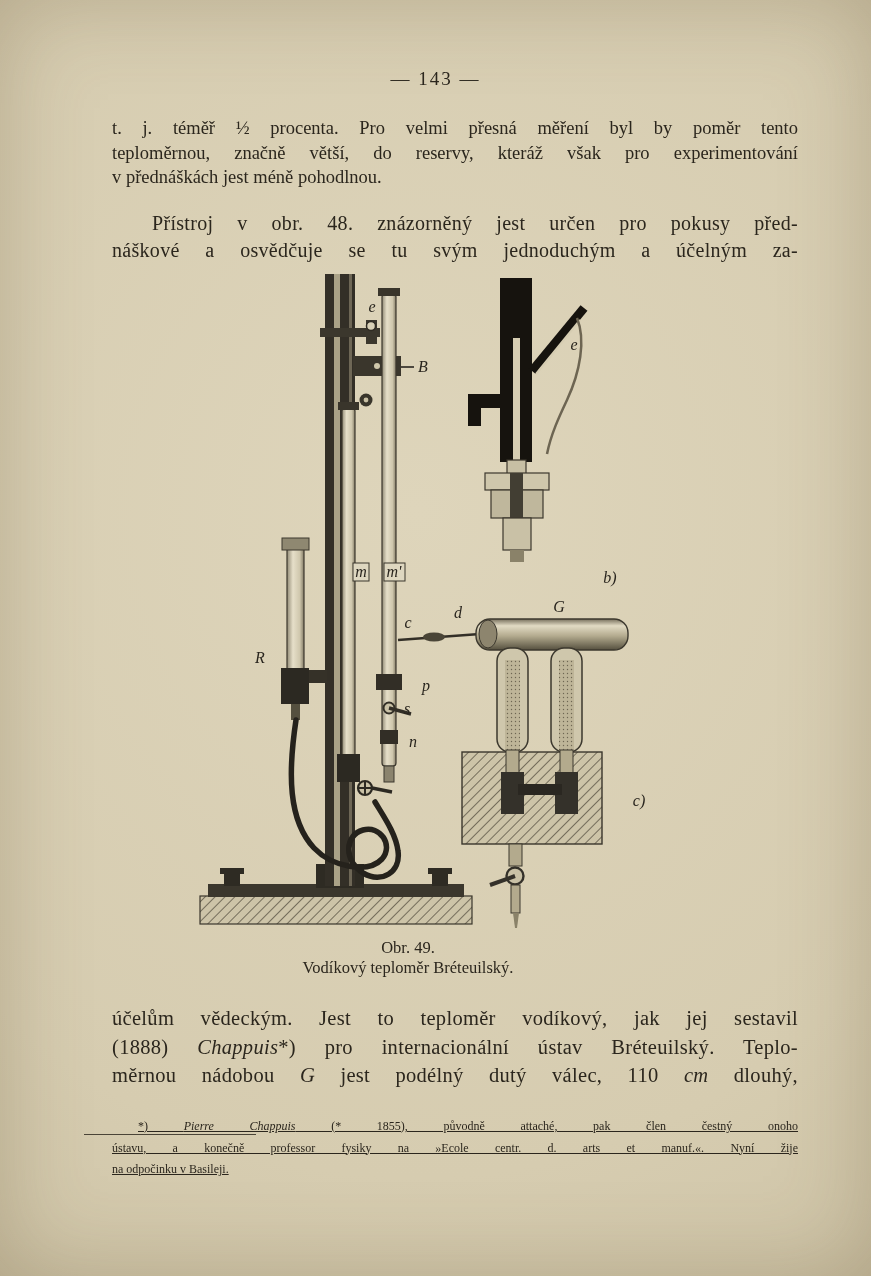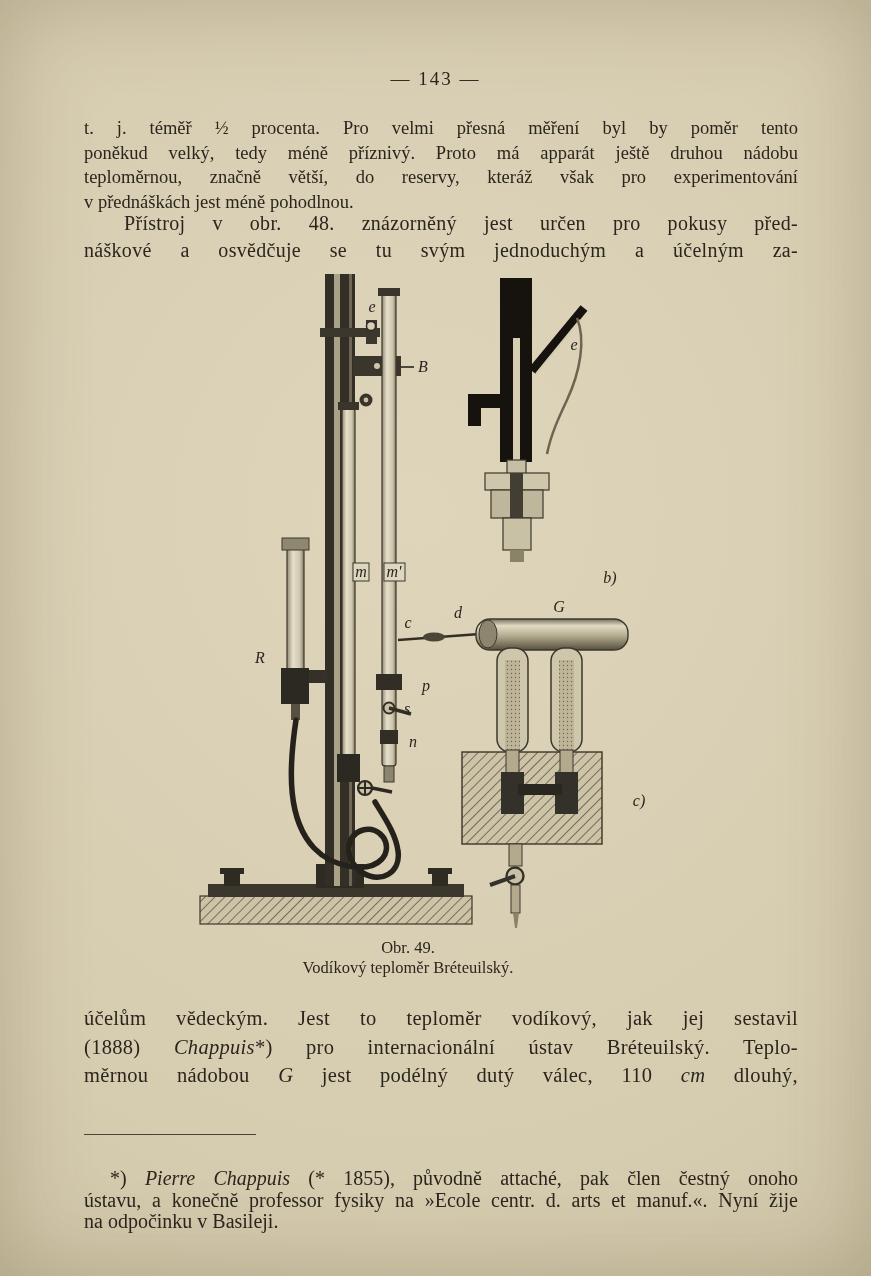--- a/index.html
+++ b/index.html
@@ -11,44 +11,43 @@
     box-shadow: inset 0 0 90px rgba(92,76,44,0.28);
     color:#2b261d;
     padding-left:16px;
   }
   .page-number { position:absolute; top:68px; left:0; width:100%; text-align:center;
     font-size:19px; letter-spacing:2px; }
   .para { position:absolute; left:84px; width:714px; }
   .para1 { top:116px; font-size:18.5px; line-height:24.5px; }
   .para2 { top:210px; font-size:20px;  line-height:27px;  letter-spacing:0.3px; }
   .para3 { top:1004px; font-size:20.5px; line-height:28.5px; letter-spacing:0.3px; }
-  .footnote { top:1168px; font-size:20px; line-height:21.5px; }
+  .footnote { top:1116px; font-size:12px; line-height:21.5px;text-decoration:underline; }
   .jline { text-align:justify; text-align-last:justify; }
-  .line { white-space:normal; }
+  .line { white-space:normal;margin-left:28px; }
   .indent { text-indent:40px; }
   .indent-fn { text-indent:26px; }
   .it { font-style:italic; }
   .figure-wrap { position:absolute; left:170px; top:268px; width:520px; height:670px; }
   .caption { position:absolute; left:178px; top:938px; width:460px; text-align:center; }
   .cap1 { font-size:16.5px; }
   .cap2 { font-size:16.5px; margin-top:0; }
   .fn-rule { position:absolute; left:84px; top:1134px; width:172px; border-top:1.5px solid #4a4437; }
   .fig-labels text { font-family:"Liberation Serif", serif; font-size:16px; font-style:italic;
     fill:#29251e; text-anchor:middle; }
 </style>
 </head>
 <body>
 
 <div class="page">
 
   <div class="page-number">— 143 —</div>
 
   <div class="para para1">
     <div class="line jline">t. j. téměř ½ procenta. Pro velmi přesná měření byl by poměr tento</div>
-    <div class="line jline">poněkud velký, tedy méně příznivý. Proto má apparát ještě druhou nádobu</div>
     <div class="line jline">teploměrnou, značně větší, do reservy, kteráž však pro experimentování</div>
     <div class="line">v přednáškách jest méně pohodlnou.</div>
   </div>
 
   <div class="para para2">
     <div class="line jline indent">Přístroj v obr. 48. znázorněný jest určen pro pokusy před-</div>
     <div class="line jline">náškové a osvědčuje se tu svým jednoduchým a účelným za-</div>
   </div>
 
   <div class="figure-wrap">

